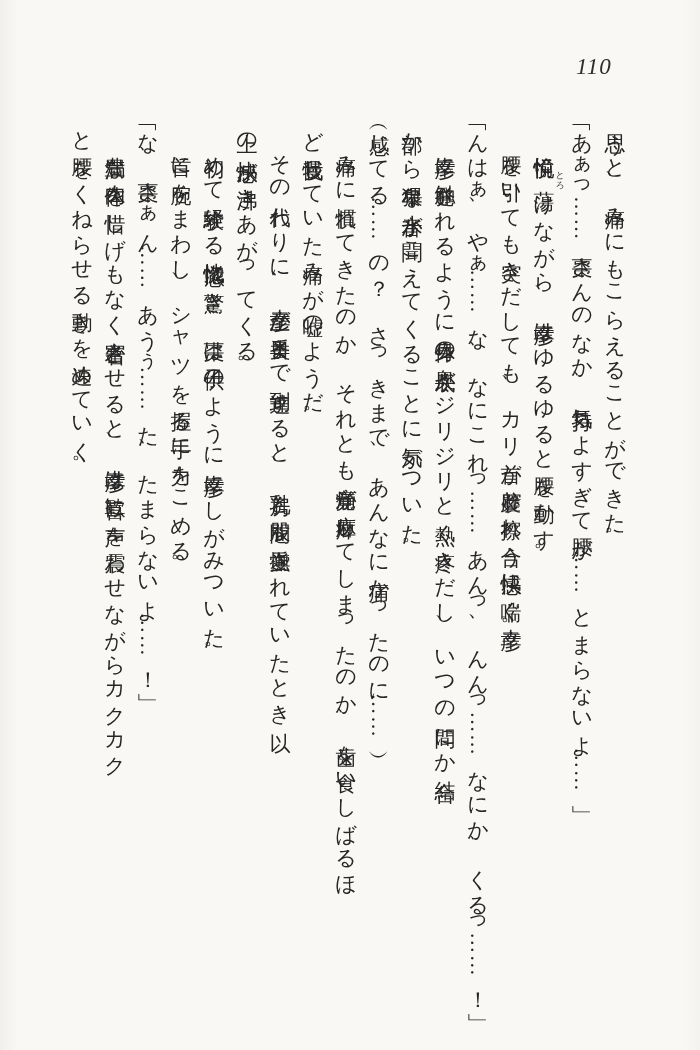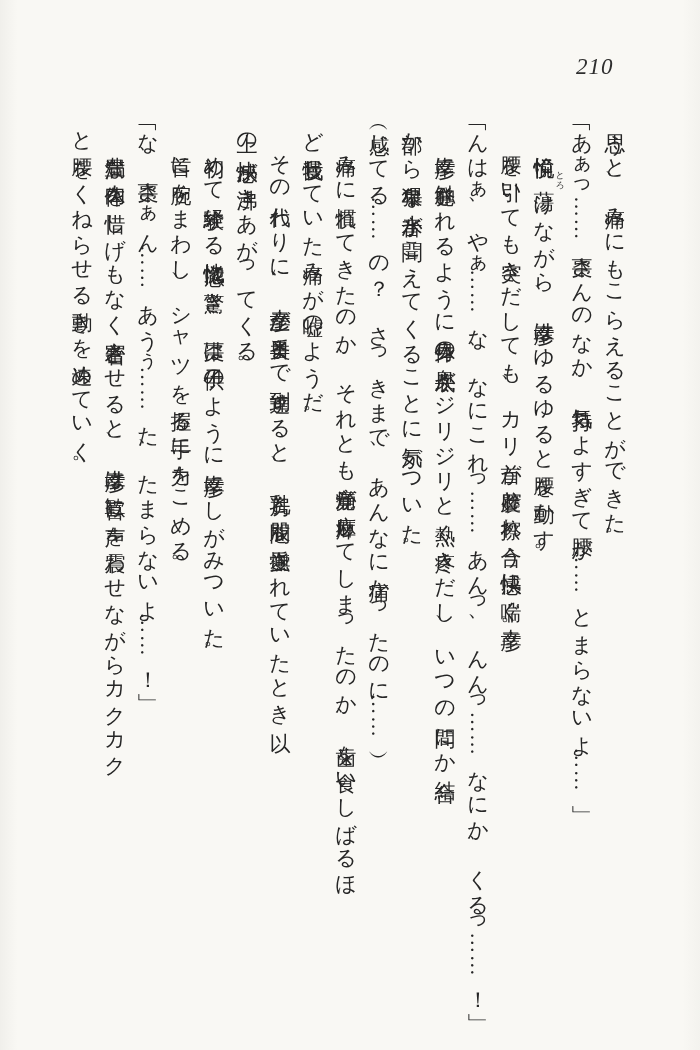--- a/index.html
+++ b/index.html
@@ -52,21 +52,21 @@
   rt {
     font-size: 9px;
     letter-spacing: 0;
     color: #3a3a3a;
   }
 </style>
 </head>
 <body>
 
 <div class="page">
-  <div class="page-number">210</div>
+  <div class="page-number">110</div>
   <div class="text-block">
       <div class="line">思うと、痛みにもこらえることができた。</div>
       <div class="line">「あぁっ……棗さんのなか、気持ちよすぎて腰が……とまらないよ……」</div>
       <div class="line indent">愉悦に<ruby>蕩<rt>とろ</rt></ruby>けながら、幸彦はゆるゆると腰を動かす。</div>
       <div class="line indent">腰を引いても突きだしても、カリ首が膣襞と擦れ合う快感に喘ぐ幸彦。</div>
       <div class="line">「んはぁ、やぁ……な、なにこれっ……あんっ、んんっ……なにか、くるっ……！」</div>
       <div class="line indent">幸彦に触発されるように身体の奥底がジリジリと熱く疼きだし、いつの間にか結合</div>
       <div class="line">部から卑猥な水音が聞こえてくることに気がついた。</div>
       <div class="line">（感じてる……の？　さっきまで、あんなに痛かったのに……）</div>
       <div class="line indent">痛みに慣れてきたのか、それとも痛覚が麻痺してしまったのか、歯を食いしばるほ</div>

